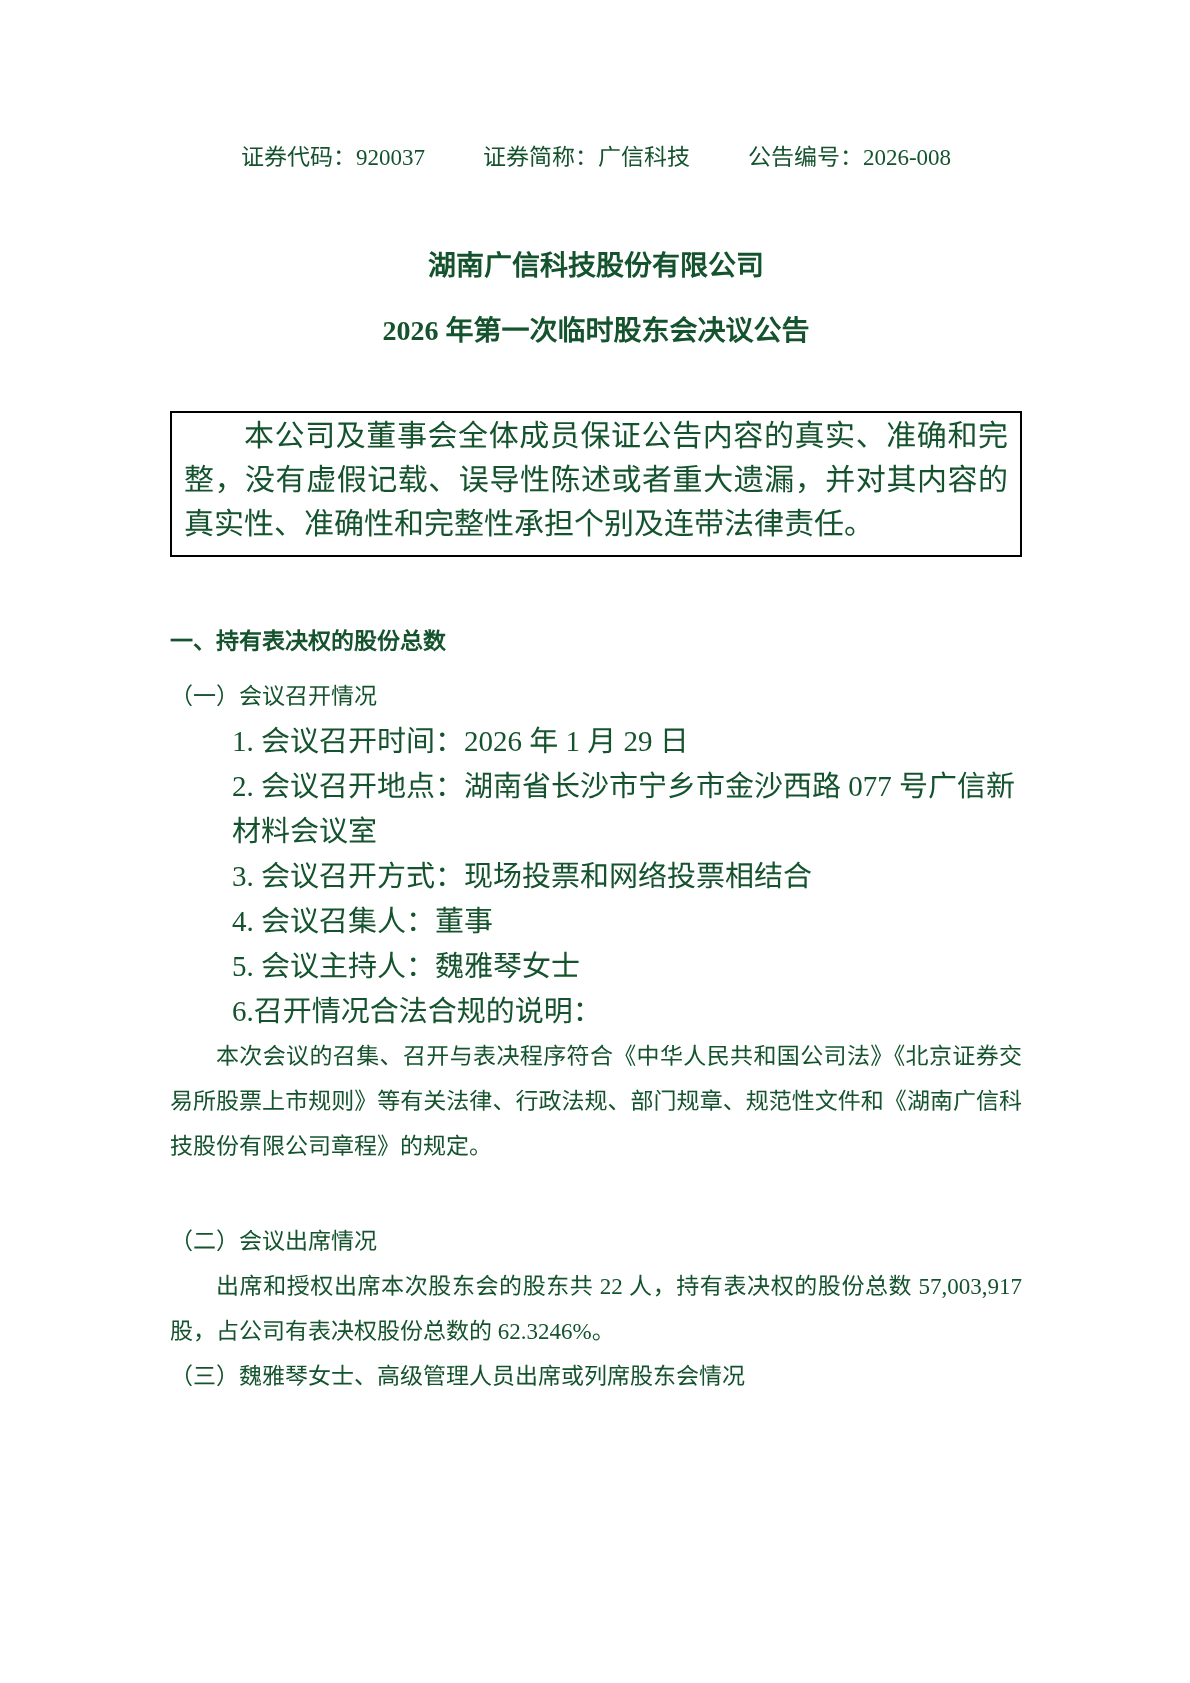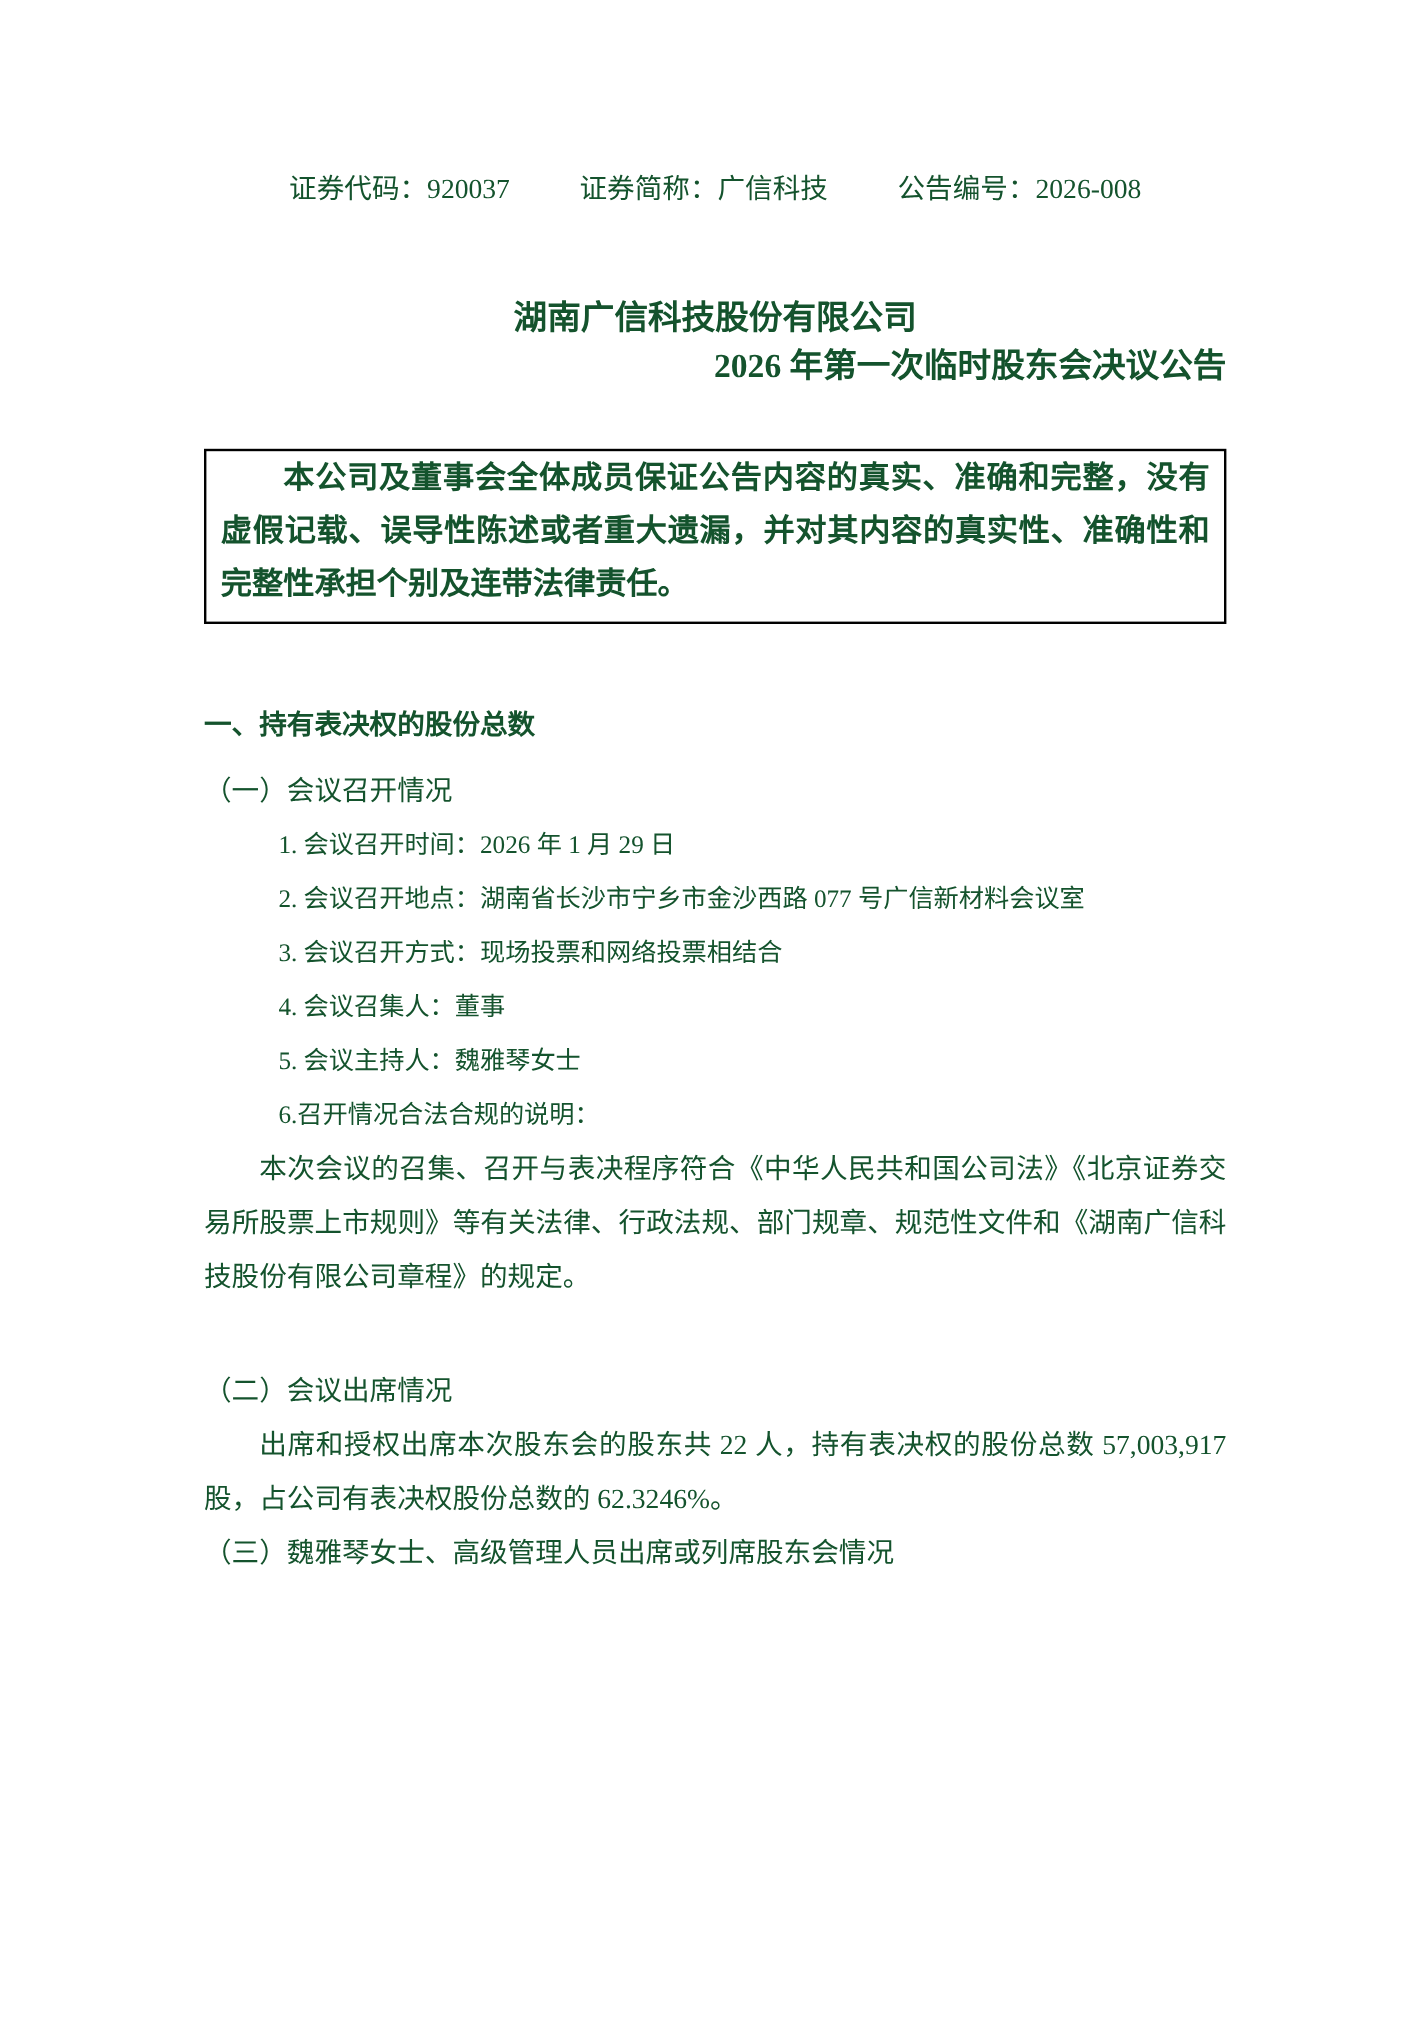--- a/index.html
+++ b/index.html
@@ -35,56 +35,56 @@
   }
   
   .doc-title {
     margin-top: 76px;
     text-align: center;
     font-size: 28px;
     font-weight: bold;
     line-height: 40px;
   }
   .doc-subtitle {
-    text-align: right;
+    margin-top: 25px;
+    text-align: center;
     font-size: 28px;
     font-weight: bold;
     line-height: 40px;
   }
   
   .disclaimer-box {
-    margin-top: 48px;
+    margin-top: 60px;
     border: 2px solid #000000;
     padding: 1px 12px 9px 12px;
-    font-size: 26px;
+    font-size: 30px;
     line-height: 44px;
     text-align: justify;
     text-indent: 2em;
-    font-weight: bold;
   }
   
   .body-text {
     font-size: 23px;
     line-height: 45px;
     text-align: justify;
   }
   .section-heading {
     margin-top: 63px;
     margin-bottom: 10px;
     font-size: 23px;
     font-weight: bold;
     line-height: 44px;
   }
   .subsection-heading {
     font-size: 23px;
     line-height: 45px;
   }
   .numbered-item {
     padding-left: 62px;
-    font-size: 21px;
+    font-size: 29px;
     line-height: 45px;
   }
   .para-indent {
     text-indent: 2em;
   }
   .gap-before-sub2 { margin-top: 50px; }
   .gap-before-online { margin-top: 48px; }
 </style>
 </head>
 <body>

